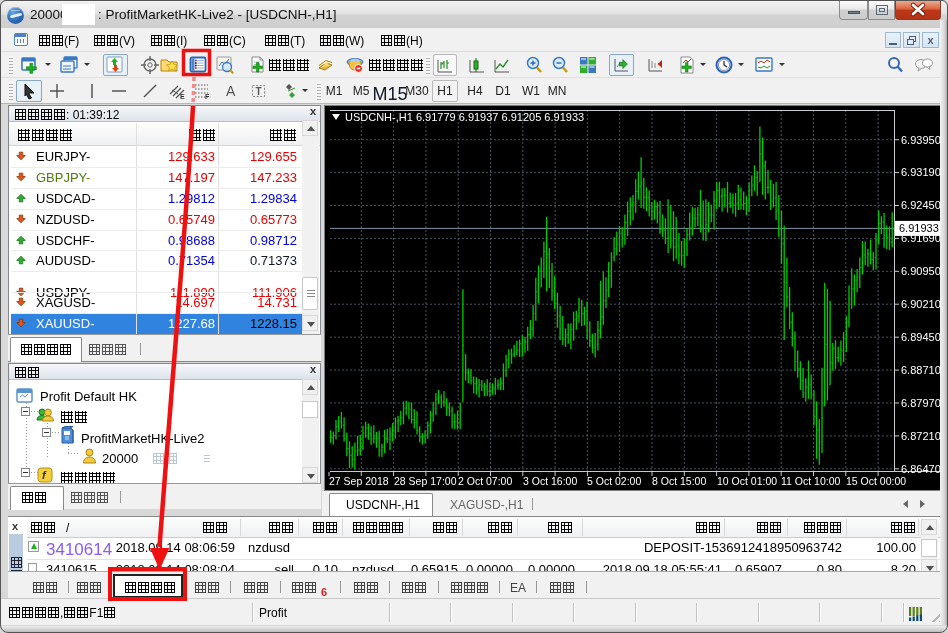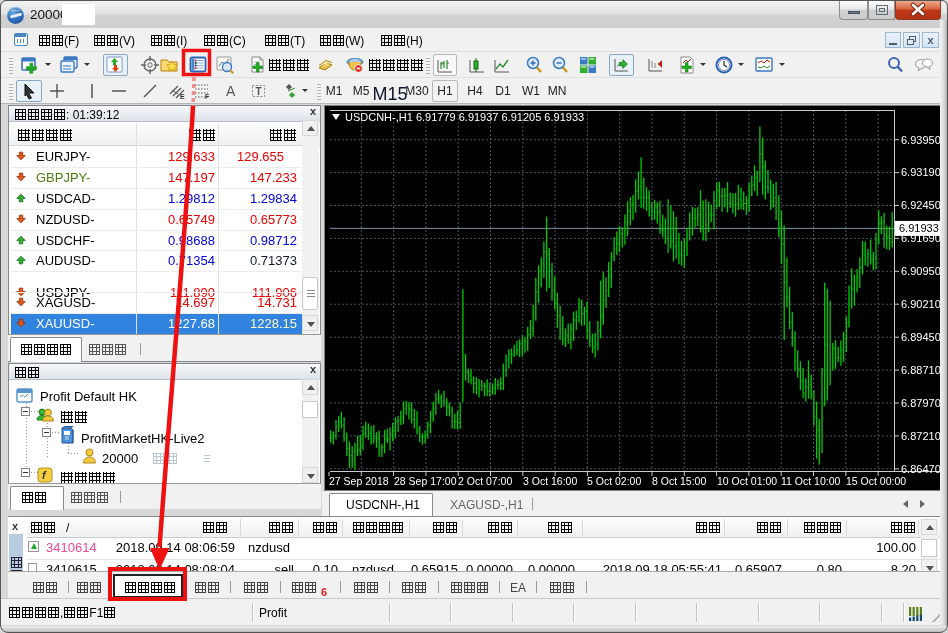--- a/index.html
+++ b/index.html
@@ -37,20 +37,21 @@
 <div class="abs" style="left:0;top:0;width:948px;height:633px;border:1px solid #545454;border-radius:6px 6px 8px 8px;z-index:40;pointer-events:none"></div>
 <div class="abs" style="left:940px;top:20px;width:8px;height:605px;background:linear-gradient(90deg,#f2f2f2,#d8d8d8 55%,#9a9a9a);z-index:30"></div>
 <div class="abs" style="left:1px;top:626px;width:946px;height:6px;background:linear-gradient(#ededed,#bdbdbd);z-index:30;border-radius:0 0 7px 7px"></div>
 
 <div class="abs" style="left:1px;top:1px;width:946px;height:27px;background:linear-gradient(#f2f2f2,#e3e3e3 45%,#d2d2d2 55%,#cecece);border-radius:6px 6px 0 0">
   <div class="abs" style="left:6px;top:6px;width:17px;height:17px;border-radius:50%;background:radial-gradient(circle at 35% 30%,#6aa9e0,#2a6ab8 55%,#1c4f92);box-shadow:inset 0 1px 1px rgba(255,255,255,.5)"></div>
   <div class="abs" style="left:9px;top:13px;width:12px;height:2.5px;background:#e8eef5;border-radius:2px;transform:rotate(-14deg)"></div>
     <div class="abs" style="left:10px;top:9px;width:9px;height:1px;background:rgba(255,255,255,.45);border-radius:1px"></div>
   <div class="tb" style="left:29px;top:6px;font-size:13.5px;color:#111">20000</div>
   <div class="abs" style="left:61px;top:3px;width:33px;height:21px;background:#fff"></div>
+  <div class="tb" style="left:97px;top:6px;font-size:13.5px;color:#111">: ProfitMarketHK-Live2 - [USDCNH-,H1]</div>
 
   <div class="abs" style="left:838px;top:0;width:29px;height:19px;background:linear-gradient(#fdfdfd,#e8e8e8 45%,#d0d0d0 50%,#ccc);border:1px solid #8c8c8c;border-top:none;border-radius:0 0 4px 4px">
     <div class="abs" style="left:8px;top:10px;width:12px;height:3px;background:#6b7b8a;border:1px solid #47555f"></div>
     </div>
   <div class="abs" style="left:867px;top:0;width:27px;height:19px;background:linear-gradient(#fdfdfd,#e8e8e8 45%,#d0d0d0 50%,#ccc);border:1px solid #8c8c8c;border-top:none">
     <div class="abs" style="left:7px;top:4px;width:12px;height:10px;border:1.5px solid #5c6b78"></div>
     <div class="abs" style="left:10px;top:7px;width:6px;height:4px;border:1.5px solid #5c6b78"></div>
     </div>
   <div class="abs" style="left:894px;top:0;width:46px;height:19px;background:linear-gradient(#eba98e,#d9643f 45%,#c03718 50%,#b33316);border:1px solid #8c3a22;border-top:none;border-radius:0 0 4px 4px">
       <svg width="44" height="17" viewBox="0 0 44 17">
@@ -294,21 +295,21 @@
     <span class="tb" style="right:23px;top:5px;color:#000"><i class="h" style="width:12px;height:12px"></i><i class="h" style="width:12px;height:12px"></i></span>
   </div>
 </div>
 <div id="mwbody">
 <div class="mwrow" style="top:146.2px">
       <svg class="ar" width="13" height="12" viewBox="0 0 13 12">
         <path d="M6.5 11L12 5.4H8.8V1H4.2v4.4H1z" fill="#e0561a" stroke="#8a2e08" stroke-width="1"></path>
       </svg>
       <span class="sym" style="color:#000">EURJPY-</span>
 <span class="pr" style="right:87px;color:#e80000">129.633</span>
-      <span class="pr" style="right:18px;color:#e80000">129.655</span>
+      <span class="pr" style="right:5px;color:#e80000">129.655</span>
     </div>
     <div class="mwrow" style="top:167.0px">
       <svg class="ar" width="13" height="12" viewBox="0 0 13 12">
         <path d="M6.5 11L12 5.4H8.8V1H4.2v4.4H1z" fill="#e0561a" stroke="#8a2e08" stroke-width="1"></path>
       </svg>
       <span class="sym" style="color:#4d7c0f">GBPJPY-</span>
 <span class="pr" style="right:87px;color:#e80000">147.197</span>
       <span class="pr" style="right:5px;color:#e80000">147.233</span>
     </div>
     <div class="mwrow" style="top:187.9px">
@@ -358,21 +359,21 @@
       <span class="sym" style="color:#000">XAGUSD-</span>
 <span class="pr" style="right:87px;color:#e80000">14.697</span>
       <span class="pr" style="right:5px;color:#e80000">14.731</span>
     </div>
     <div class="mwrow sel" style="top:313.0px">
       <svg class="ar" width="13" height="12" viewBox="0 0 13 12">
         <path d="M6.5 11L12 5.4H8.8V1H4.2v4.4H1z" fill="#e0561a" stroke="#8a2e08" stroke-width="1"></path>
       </svg>
       <span class="sym" style="color:#fff">XAUUSD-</span>
 <span class="pr" style="right:87px;color:#fff">1227.68</span>
-      <span class="pr" style="right:5px;color:#fef9c3">1228.15</span>
+      <span class="pr" style="right:5px;color:#000000">1228.15</span>
     </div>
 </div>
 <div class="colsep" style="left:136px;top:123px;height:211px"></div>
 <div class="colsep" style="left:218px;top:123px;height:211px"></div>
 <div class="rowsep" style="top:167.0px"></div>
 <div class="rowsep" style="top:187.9px"></div>
 <div class="rowsep" style="top:208.8px"></div>
 <div class="rowsep" style="top:229.6px"></div>
 <div class="rowsep" style="top:250.4px"></div>
 <div class="rowsep" style="top:271.3px"></div>
@@ -537,23 +538,24 @@
     <div class="abs" style="left:401px;top:2px;width:1px;height:17px;background:#d8d8d8"></div>
     <div class="abs" style="left:454px;top:2px;width:1px;height:17px;background:#d8d8d8"></div>
     <div class="abs" style="left:509px;top:2px;width:1px;height:17px;background:#d8d8d8"></div>
     <div class="abs" style="left:574px;top:2px;width:1px;height:17px;background:#d8d8d8"></div>
     <div class="abs" style="left:716px;top:2px;width:1px;height:17px;background:#d8d8d8"></div>
     <div class="abs" style="left:779px;top:2px;width:1px;height:17px;background:#d8d8d8"></div>
     <div class="abs" style="left:838px;top:2px;width:1px;height:17px;background:#d8d8d8"></div>
     <div class="abs" style="left:910px;top:2px;width:1px;height:17px;background:#d8d8d8"></div>
     <div class="abs" style="left:20px;top:24px;width:11px;height:11px;border:1px solid #999;background:#fff"></div>
     <div class="abs" style="left:23px;top:26px;width:0;height:0;border:3px solid transparent;border-bottom:6px solid #1fae1f;border-top:none"></div>
-    <div class="tb" style="left:38px;top:23px;font-size:13px;color:#ec4899">3410614</div>
+    <div class="tb" style="left:38px;top:23px;font-size:17px;color:#8b5cf6">3410614</div>
     <div class="tb" style="left:227px;top:23px;font-size:13px;color:#000;transform:translateX(-100%)">2018.09.14 08:06:59</div>
     <div class="tb" style="left:240px;top:23px;font-size:13px;color:#000">nzdusd</div>
+    <div class="tb" style="left:834px;top:23px;font-size:13px;color:#000;transform:translateX(-100%)">DEPOSIT-1536912418950963742</div>
     <div class="tb" style="left:908px;top:23px;font-size:13px;color:#000;transform:translateX(-100%)">100.00</div>
     <div class="abs" style="left:19px;top:42px;width:913px;height:1px;background:#e4e4e4"></div>
     <div class="abs" style="left:20px;top:46px;width:9px;height:11px;background:#fff;border:1px solid #999"></div>
     <div class="tb" style="left:38px;top:45px;font-size:13px;color:#000">3410615</div>
     <div class="tb" style="left:227px;top:45px;font-size:13px;color:#000;transform:translateX(-100%)">2018.09.14 08:08:04</div>
     <div class="tb" style="left:286px;top:45px;font-size:13px;color:#000;transform:translateX(-100%)">sell</div>
     <div class="tb" style="left:330px;top:45px;font-size:13px;color:#000;transform:translateX(-100%)">0.10</div>
     <div class="tb" style="left:386px;top:45px;font-size:13px;color:#000;transform:translateX(-100%)">nzdusd</div>
     <div class="tb" style="left:450px;top:45px;font-size:13px;color:#000;transform:translateX(-100%)">0.65915</div>
     <div class="tb" style="left:505px;top:45px;font-size:13px;color:#000;transform:translateX(-100%)">0.00000</div>

